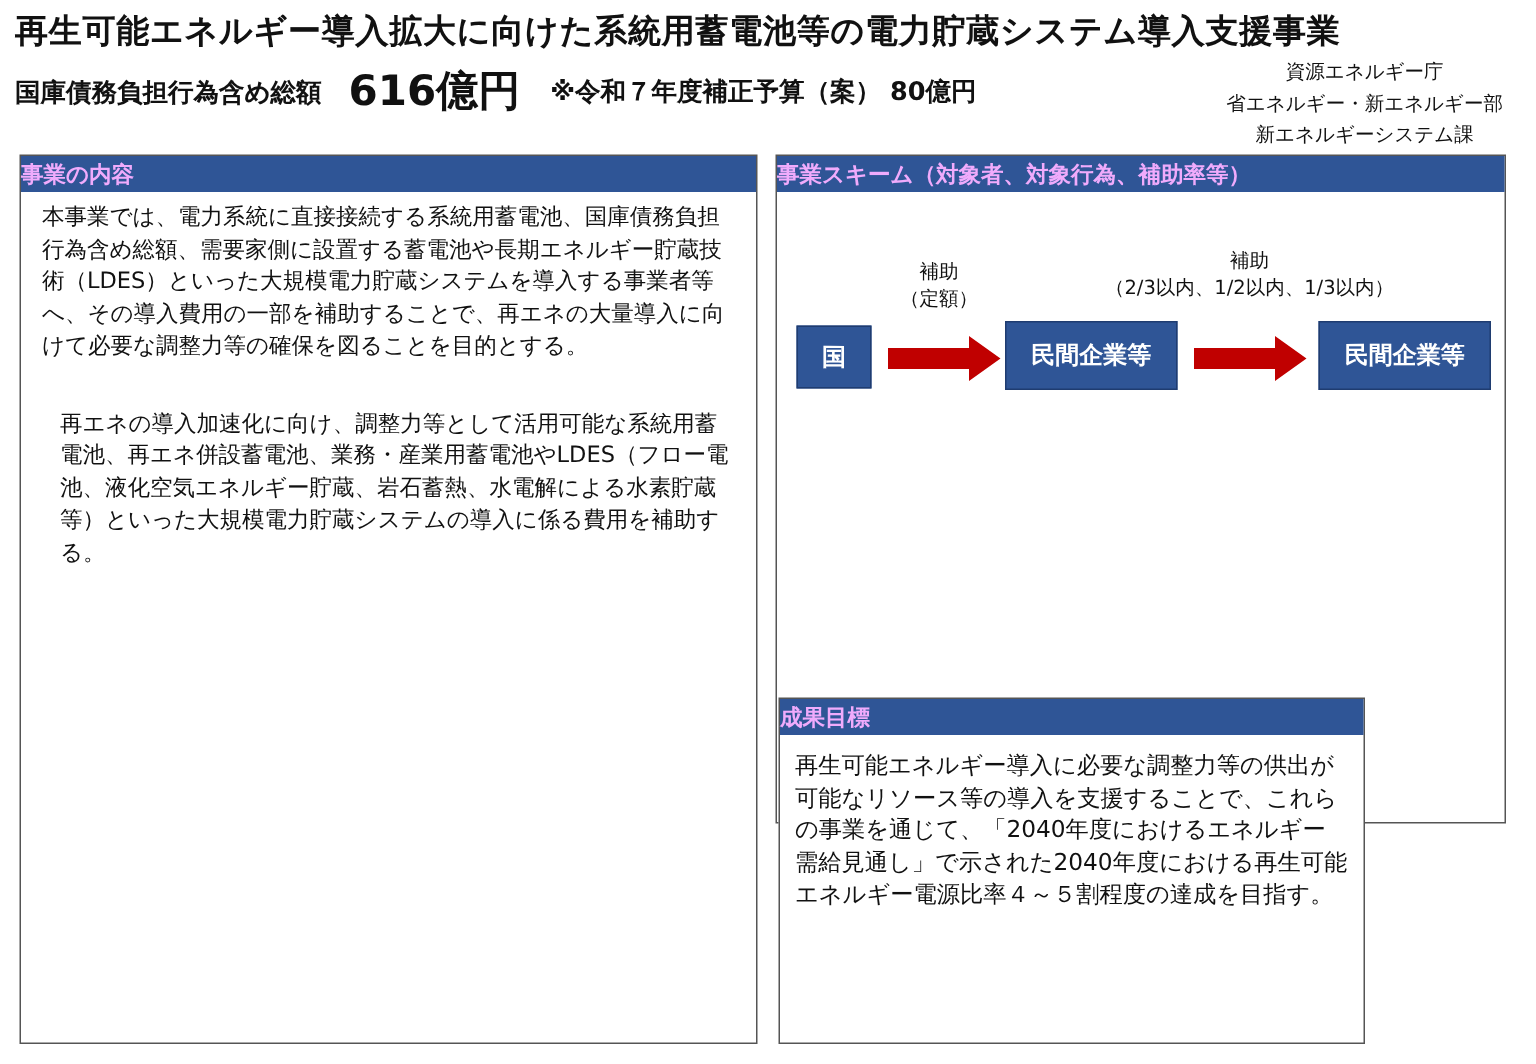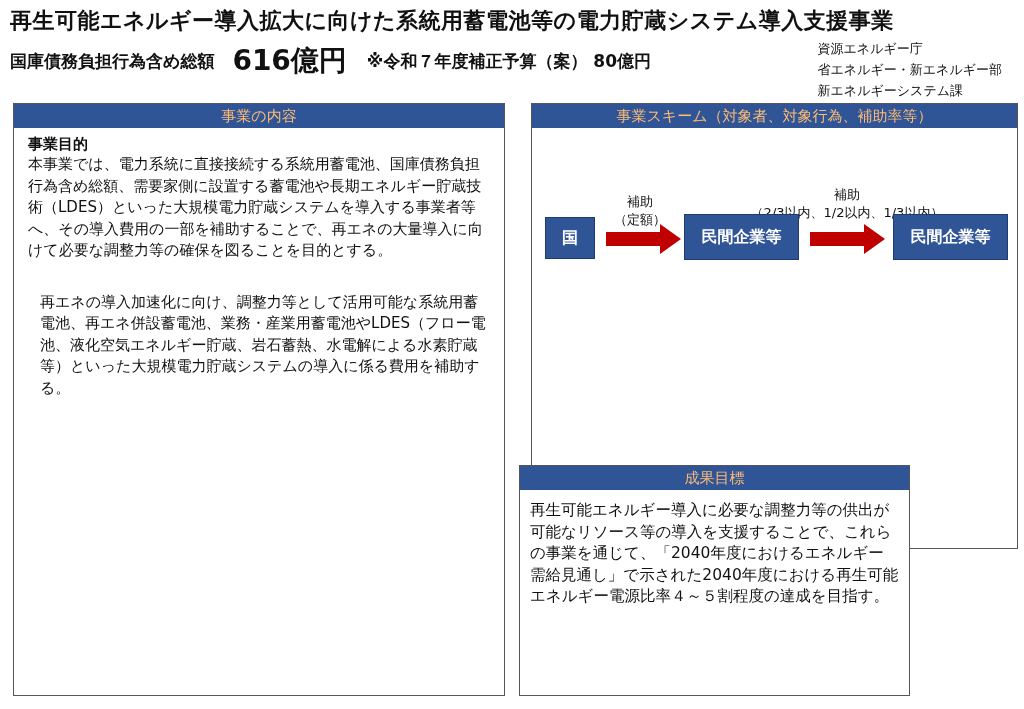--- a/index.html
+++ b/index.html
@@ -5,58 +5,57 @@
   * { box-sizing: border-box; margin: 0; padding: 0; }
   html, body { width: 1024px; height: 709px; background: #ffffff; overflow: hidden; }
   body { position: relative; font-family: "DejaVu Sans", "Liberation Sans", sans-serif; color: #111; }
 
   .title { position: absolute; left: 10px; top: 6px; font-size: 22px; font-weight: bold; letter-spacing: 0.5px; white-space: nowrap; }
   .subtitle { position: absolute; left: 10px; top: 42px; white-space: nowrap; font-weight: bold; }
   .subtitle .lbl { font-size: 17px; vertical-align: middle; margin-top: 22px; }
   .subtitle .amt { font-size: 28px; margin-left: 18px; margin-right: 20px; vertical-align: middle; margin-top: 36px; }
   .subtitle .note { font-size: 17px; vertical-align: middle; }
 
-  .agency { position: absolute; right: 22px; top: 38px; text-align: left; font-size: 13px; line-height: 21px; }
+  .agency { position: absolute; right: 22px; top: 38px; text-align: center; font-size: 13px; line-height: 21px; }
 
   .panel { position: absolute; border: 1.5px solid #555; background: #fff; }
-  .panel-head { background: #2f5596; color: #fdba74; font-weight: normal; font-size: 15px; text-align: center; height: 24px; line-height: 24px; }
+  .panel-head { background: #2f5596; color: #f0abfc; font-weight: bold; font-size: 15px; text-align: left; height: 24px; line-height: 24px; }
 
   #p-content { left: 13px; top: 103px; width: 492px; height: 593px; }
-  #p-scheme { left: 531px; top: 103px; width: 487px; height: 446px; }
+  #p-scheme { left: 517px; top: 103px; width: 487px; height: 446px; }
   #p-result { left: 519px; top: 465px; width: 391px; height: 231px; }
 
   .c-body { padding: 6px 14px 0 14px; font-size: 15px; line-height: 21.5px; }
   .c-body h3 { font-size: 15px; font-weight: bold; line-height: 20px; }
   .c-body p { margin-bottom: 8px; }
   .c-body .sec2 { margin-top: 30px; padding-left: 12px; }
 
   .scheme { position: relative; height: 320px; }
   .sbox { position: absolute; background: #2f5596; color: #fff; font-weight: bold; font-size: 16px; text-align: center; border: 1px solid #1f3c70; }
   .arrow { position: absolute; }
-  .slabel { position: absolute; text-align: center; font-size: 13px; line-height: 18px; white-space: nowrap; margin-top: 20px; }
+  .slabel { position: absolute; text-align: center; font-size: 13px; line-height: 18px; white-space: nowrap; }
 
   .r-body { padding: 10px 10px 0 10px; font-size: 15.5px; line-height: 21.5px; }
 </style>
 </head>
 <body>
 
 <div class="title">再生可能エネルギー導入拡大に向けた系統用蓄電池等の電力貯蔵システム導入支援事業</div>
 <div class="subtitle">
   <span class="lbl">国庫債務負担行為含め総額</span><span class="amt">616億円</span><span class="note">※令和７年度補正予算（案） 80億円</span>
 </div>
 <div class="agency">
   <div>資源エネルギー庁</div>
   <div>省エネルギー・新エネルギー部</div>
   <div>新エネルギーシステム課</div>
 </div>
 
 <div class="panel" id="p-content">
   <div class="panel-head">事業の内容</div>
   <div class="c-body">
-    <h3>事業目的</h3>
     <p>本事業では、電力系統に直接接続する系統用蓄電池、国庫債務負担行為含め総額、需要家側に設置する蓄電池や長期エネルギー貯蔵技術（LDES）といった大規模電力貯蔵システムを導入する事業者等へ、その導入費用の一部を補助することで、再エネの大量導入に向けて必要な調整力等の確保を図ることを目的とする。</p>
     <div class="sec2">
       <p>再エネの導入加速化に向け、調整力等として活用可能な系統用蓄電池、再エネ併設蓄電池、業務・産業用蓄電池やLDES（フロー電池、液化空気エネルギー貯蔵、岩石蓄熱、水電解による水素貯蔵等）といった大規模電力貯蔵システムの導入に係る費用を補助する。</p>
     </div>
   </div>
 </div>
 
 <div class="panel" id="p-scheme">
   <div class="panel-head">事業スキーム（対象者、対象行為、補助率等）</div>
   <div class="scheme">

